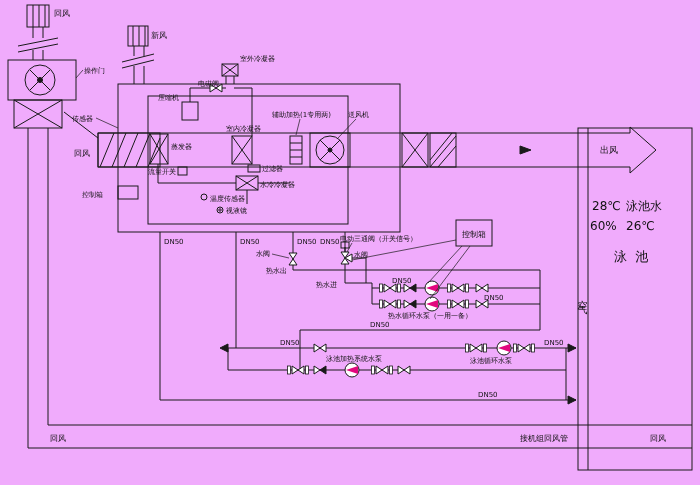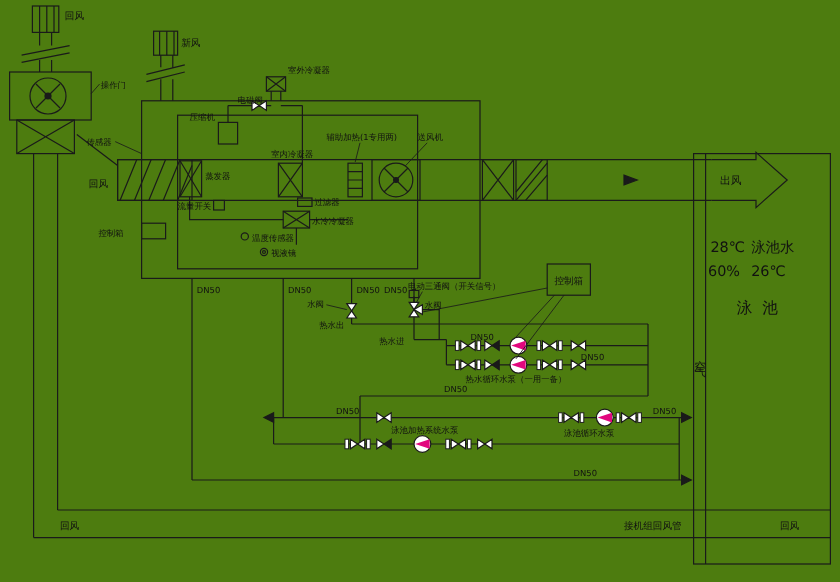--- a/index.html
+++ b/index.html
@@ -1,16 +1,16 @@
 <!DOCTYPE html>
 <html><head>
 <meta charset="utf-8">
 <style>
   html,body{margin:0;padding:0;background:#fff;}
-  .stage{position:relative;width:700px;height:485px;background:#4d7c0f;overflow:hidden;
+  .stage{position:relative;width:700px;height:485px;background:#f0abfc;overflow:hidden;
          font-family:"DejaVu Sans",sans-serif;}
   svg{position:absolute;left:0;top:0;}
   svg text{fill:#111;font-family:"DejaVu Sans",sans-serif;}
   .t7{font-size:7px;} .t8{font-size:8px;} .t9{font-size:9px;}
   .t12{font-size:12px;} .t13{font-size:13px;letter-spacing:2px;}
   .ln{stroke:#1a1a1a;fill:none;stroke-width:1;}
   .thin{stroke:#1a1a1a;fill:none;stroke-width:.7;}
   .vtxt{position:absolute;left:577px;top:292px;width:12px;writing-mode:vertical-rl;
         font-size:10px;letter-spacing:4px;color:#111;}
 </style>

